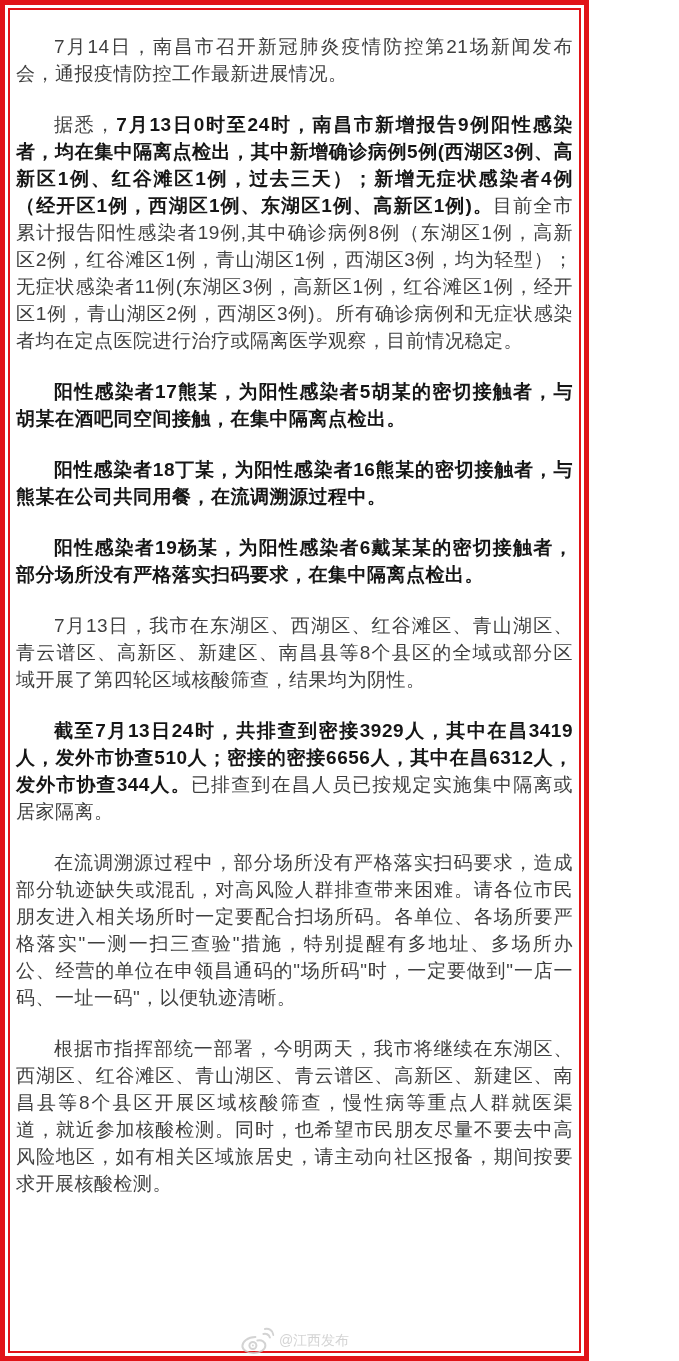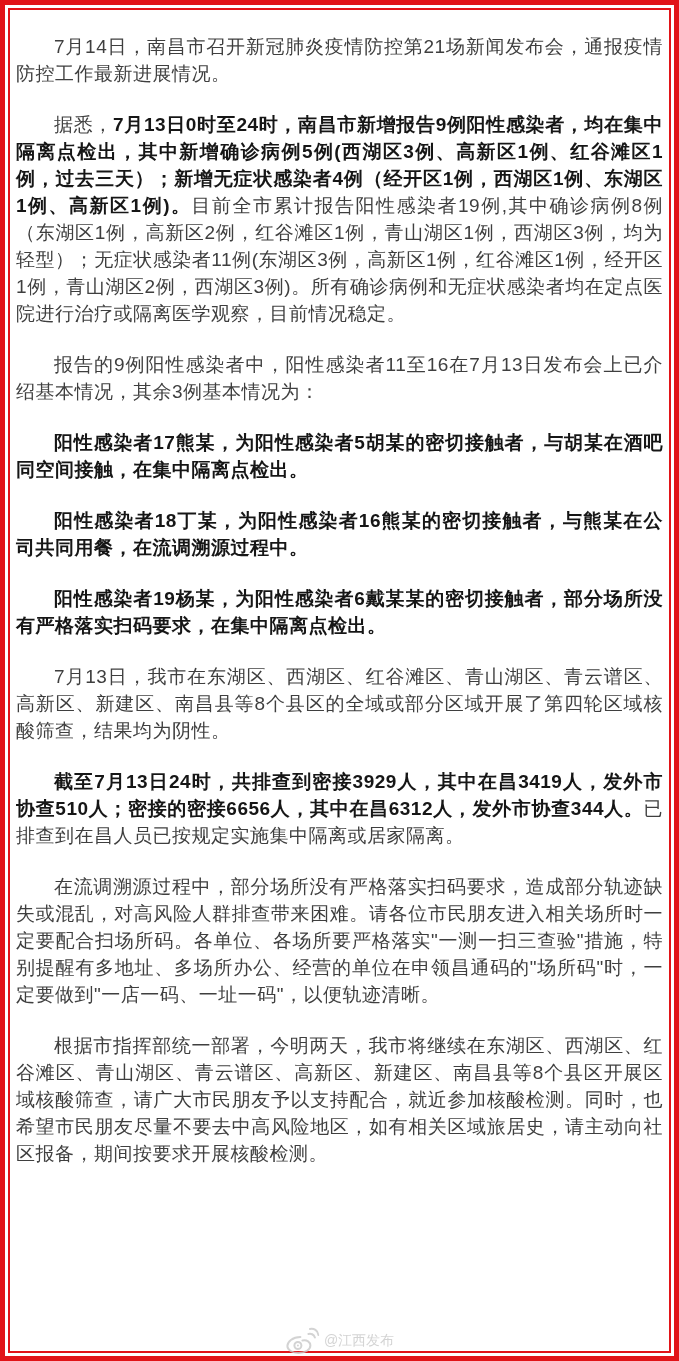--- a/index.html
+++ b/index.html
@@ -1,18 +1,18 @@
 <!DOCTYPE html>
 <html lang="zh" style="--frame-red: #e11418; --bg: #ffffff; --text: #3f3f3f; --bold-text: #161616; --watermark: #c9c9c9;"><head>
 <meta charset="utf-8">
 <style>
   html, body { margin: 0; padding: 0; background: #ffffff; }
   .page {
     position: relative;
-    width: 679px;
+    width: 589px;
     height: 1361px;
     background: var(--bg, #ffffff);
     overflow: hidden;
     font-family: "Liberation Sans", sans-serif;
   }
   .outer-frame {
     position: absolute;
     inset: 0;
     border: 5px solid var(--frame-red, #e11418);
     box-sizing: border-box;
@@ -59,28 +59,27 @@
 </style>
 </head>
 <body>
 
 <div class="page">
   <div class="outer-frame">
     <div class="inner-frame">
       <div class="article">
           <p><span>7月14日，南昌市召开新冠肺炎疫情防控第21场新闻发布会，通报疫情防控工作最新进展情况。</span></p>
           <p><span>据悉，</span><span class="b">7月13日0时至24时，南昌市新增报告9例阳性感染者，均在集中隔离点检出，其中新增确诊病例5例(西湖区3例、高新区1例、红谷滩区1例，过去三天）；新增无症状感染者4例（经开区1例，西湖区1例、东湖区1例、高新区1例)。</span><span>目前全市累计报告阳性感染者19例,其中确诊病例8例（东湖区1例，高新区2例，红谷滩区1例，青山湖区1例，西湖区3例，均为轻型）；无症状感染者11例(东湖区3例，高新区1例，红谷滩区1例，经开区1例，青山湖区2例，西湖区3例)。所有确诊病例和无症状感染者均在定点医院进行治疗或隔离医学观察，目前情况稳定。</span></p>
-          <p><span>报告的9例阳性感染者中，阳性感染者11至16在7月13日发布会上已介绍基本情况，其余3例基本情况为：</span></p>
           <p><span class="b">阳性感染者17熊某，为阳性感染者5胡某的密切接触者，与胡某在酒吧同空间接触，在集中隔离点检出。</span></p>
           <p><span class="b">阳性感染者18丁某，为阳性感染者16熊某的密切接触者，与熊某在公司共同用餐，在流调溯源过程中。</span></p>
           <p><span class="b">阳性感染者19杨某，为阳性感染者6戴某某的密切接触者，部分场所没有严格落实扫码要求，在集中隔离点检出。</span></p>
           <p><span>7月13日，我市在东湖区、西湖区、红谷滩区、青山湖区、青云谱区、高新区、新建区、南昌县等8个县区的全域或部分区域开展了第四轮区域核酸筛查，结果均为阴性。</span></p>
           <p><span class="b">截至7月13日24时，共排查到密接3929人，其中在昌3419人，发外市协查510人；密接的密接6656人，其中在昌6312人，发外市协查344人。</span><span>已排查到在昌人员已按规定实施集中隔离或居家隔离。</span></p>
           <p><span>在流调溯源过程中，部分场所没有严格落实扫码要求，造成部分轨迹缺失或混乱，对高风险人群排查带来困难。请各位市民朋友进入相关场所时一定要配合扫场所码。各单位、各场所要严格落实"一测一扫三查验"措施，特别提醒有多地址、多场所办公、经营的单位在申领昌通码的"场所码"时，一定要做到"一店一码、一址一码"，以便轨迹清晰。</span></p>
-          <p><span>根据市指挥部统一部署，今明两天，我市将继续在东湖区、西湖区、红谷滩区、青山湖区、青云谱区、高新区、新建区、南昌县等8个县区开展区域核酸筛查，请广大市民朋友予以支持配合，就近参加核酸检测。同时，也希望市民朋友尽量不要去中高风险地区，如有相关区域旅居史，请主动向社区报备，期间按要求开展核酸检测。</span></p>
+          <p><span>根据市指挥部统一部署，今明两天，我市将继续在东湖区、西湖区、红谷滩区、青山湖区、青云谱区、高新区、新建区、南昌县等8个县区开展区域核酸筛查，慢性病等重点人群就医渠道，就近参加核酸检测。同时，也希望市民朋友尽量不要去中高风险地区，如有相关区域旅居史，请主动向社区报备，期间按要求开展核酸检测。</span></p>
         </div>
     </div>
   </div>
   <div class="watermark">
     <span>
       <svg width="34" height="28" viewBox="0 0 34 28" fill="none" stroke="currentColor" stroke-width="2" stroke-linecap="round">
         <path d="M15 10 C7 10 2 15 2 19 C2 23 7 26 13 26 C20 26 25 22.5 25 18.5 C25 15 21.5 12.5 17 13.5"></path>
         <circle cx="12.5" cy="18.5" r="3.5"></circle>
         <circle cx="12.5" cy="18.5" r="1" fill="currentColor" stroke="none"></circle>
         <path d="M23 7 C25.5 6 28.5 7.5 29.5 10.5"></path>

